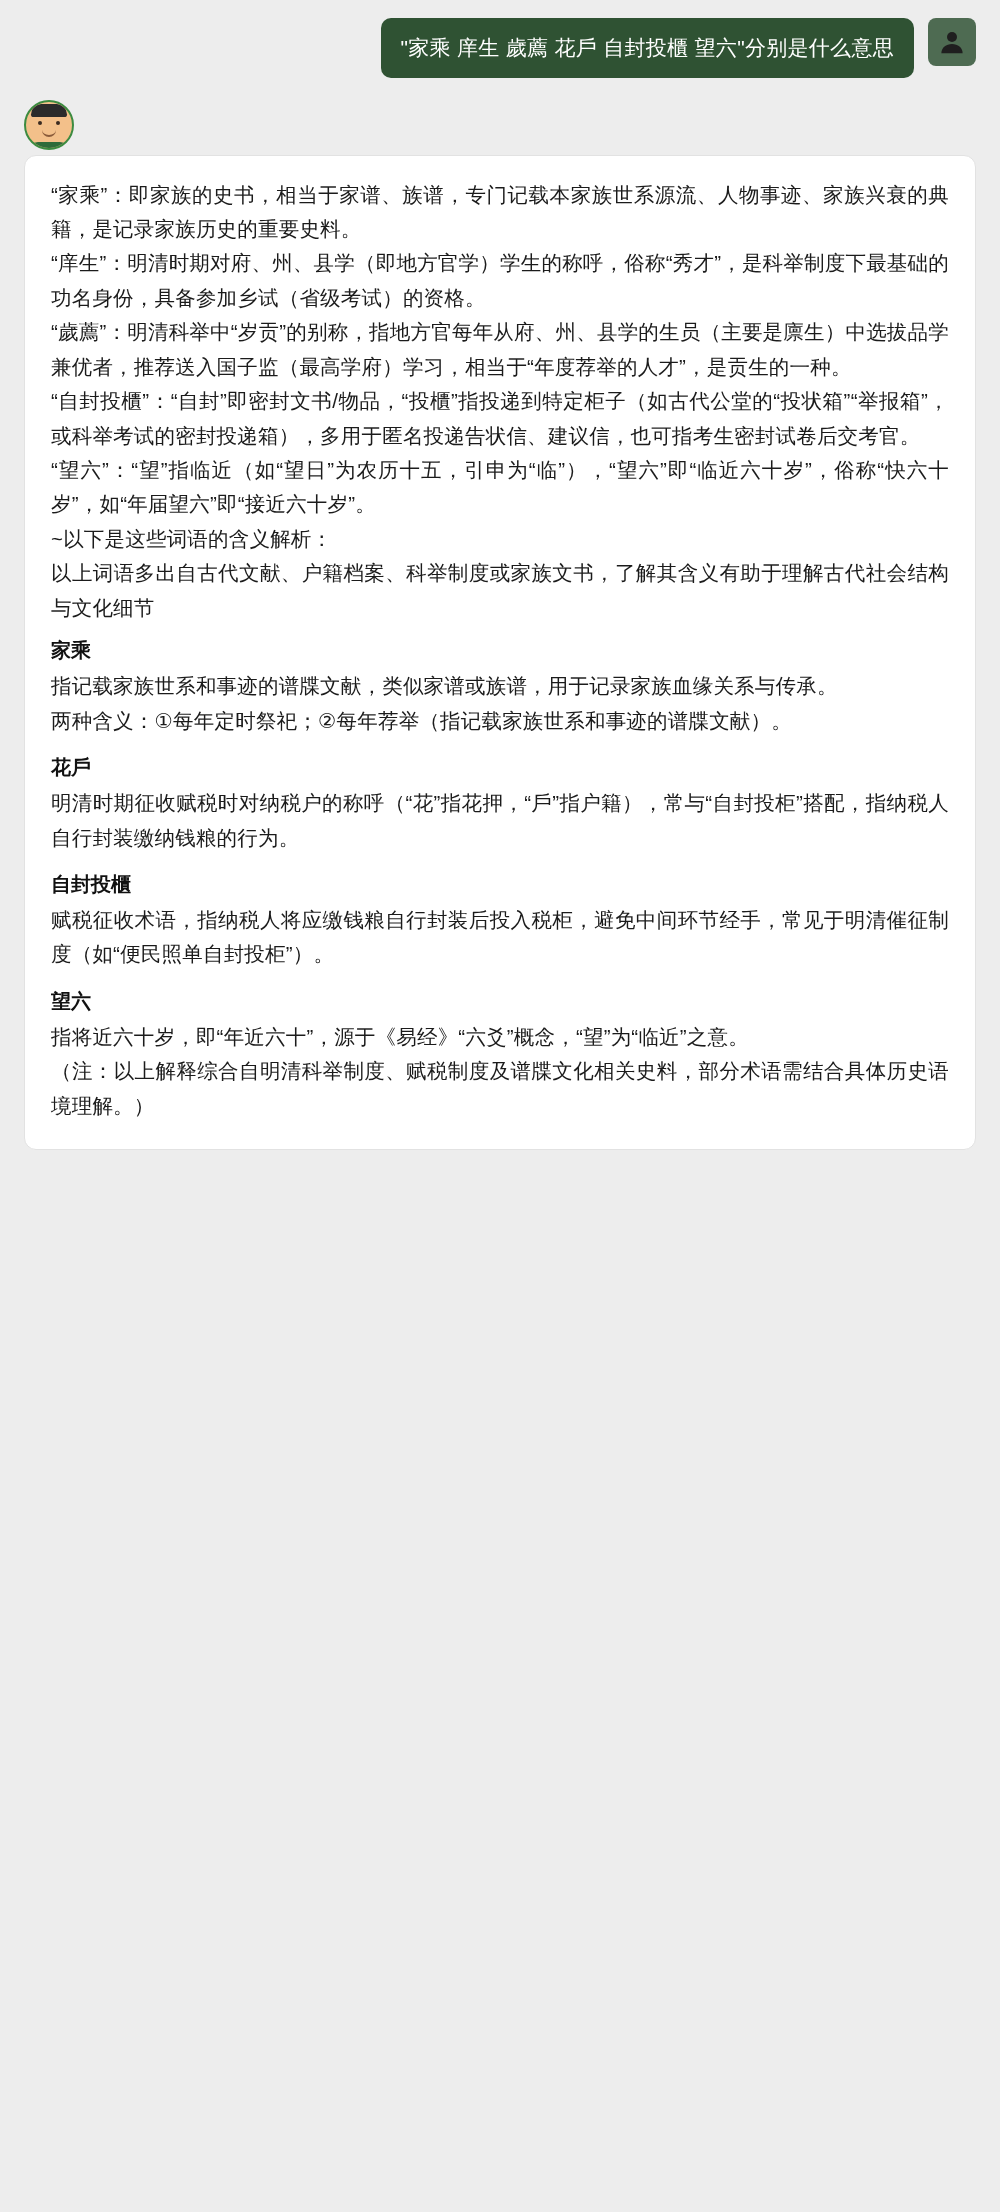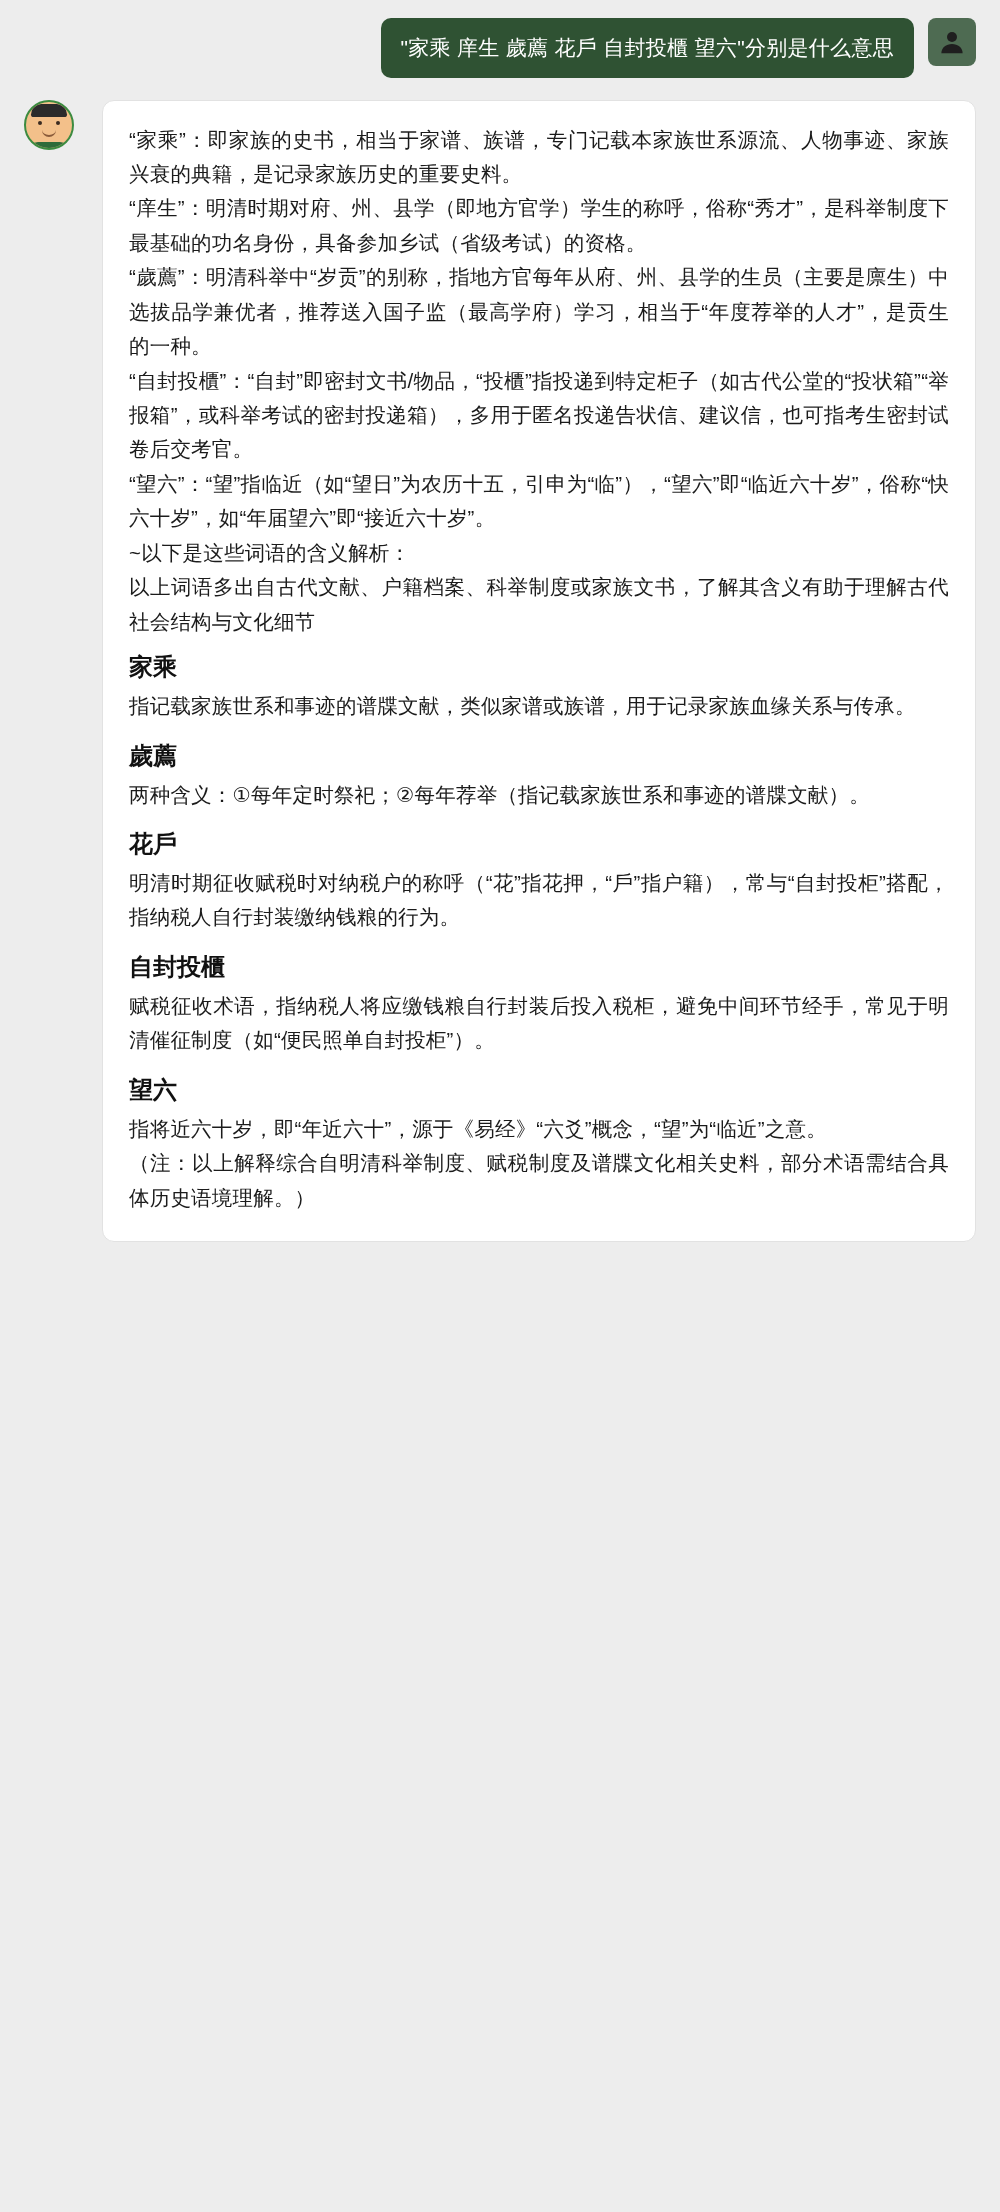--- a/index.html
+++ b/index.html
@@ -46,21 +46,22 @@
     align-items: center;
     justify-content: center;
     flex: 0 0 auto;
   }
   .avatar-user svg { display:block; }
 
   
   .assistant-row {
     display: flex;
     align-items: flex-start;
-    gap: 28px;
+    gap: 5px;
+    flex-direction: column;
   }
   .avatar-bot {
     width: 46px;
     height: 46px;
     border-radius: 50%;
     flex: 0 0 auto;
     background: #f3c08a;
     border: 2px solid #3d8b40;
     position: relative;
     overflow: hidden;
@@ -108,21 +109,21 @@
   .assistant-bubble p {
     margin: 0;
     font-size: 20.5px;
     line-height: 1.68;
     color: #1b1b1b;
     letter-spacing: 0.2px;
     text-align: justify;
   }
   .assistant-bubble h4 {
     margin: 14px 0 4px 0;
-    font-size: 24px;
+    font-size: 20px;
     line-height: 1.5;
     font-weight: bold;
     color: #111;
   }
   .assistant-bubble h4:first-of-type {
     margin-top: 10px;
   }
 </style>
 </head>
 <body>
@@ -155,21 +156,20 @@
       <p>“歲薦”：明清科举中“岁贡”的别称，指地方官每年从府、州、县学的生员（主要是廪生）中选拔品学兼优者，推荐送入国子监（最高学府）学习，相当于“年度荐举的人才”，是贡生的一种。</p>
       <p>“自封投櫃”：“自封”即密封文书/物品，“投櫃”指投递到特定柜子（如古代公堂的“投状箱”“举报箱”，或科举考试的密封投递箱），多用于匿名投递告状信、建议信，也可指考生密封试卷后交考官。</p>
       <p>“望六”：“望”指临近（如“望日”为农历十五，引申为“临”），“望六”即“临近六十岁”，俗称“快六十岁”，如“年届望六”即“接近六十岁”。</p>
       <p>~以下是这些词语的含义解析：</p>
       <p>以上词语多出自古代文献、户籍档案、科举制度或家族文书，了解其含义有助于理解古代社会结构与文化细节</p>
 
       <h4>家乘</h4>
       <p>指记载家族世系和事迹的谱牒文献，类似家谱或族谱，用于记录家族血缘关系与传承。</p>
 
 
-      <h4>歲薦</h4>
       <p>两种含义：①每年定时祭祀；②每年荐举（指记载家族世系和事迹的谱牒文献）。</p>
 
       <h4>花戶</h4>
       <p>明清时期征收赋税时对纳税户的称呼（“花”指花押，“戶”指户籍），常与“自封投柜”搭配，指纳税人自行封装缴纳钱粮的行为。</p>
 
       <h4>自封投櫃</h4>
       <p>赋税征收术语，指纳税人将应缴钱粮自行封装后投入税柜，避免中间环节经手，常见于明清催征制度（如“便民照单自封投柜”）。</p>
 
       <h4>望六</h4>
       <p>指将近六十岁，即“年近六十”，源于《易经》“六爻”概念，“望”为“临近”之意。</p>

